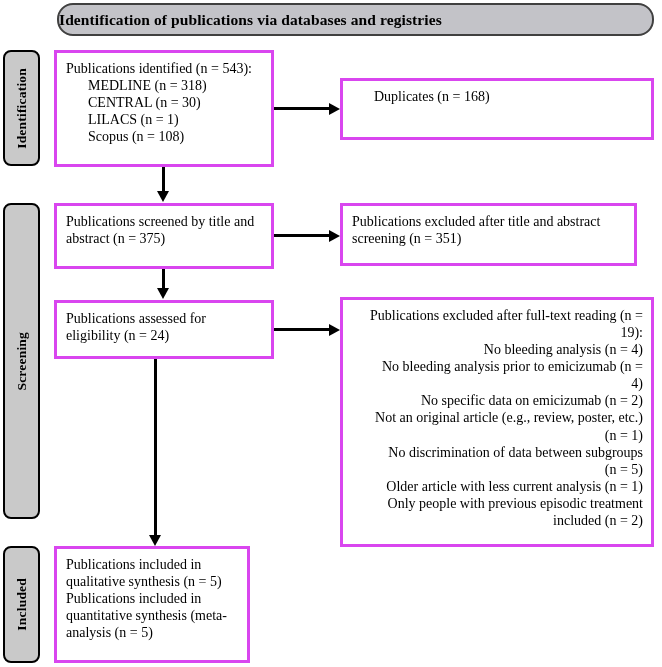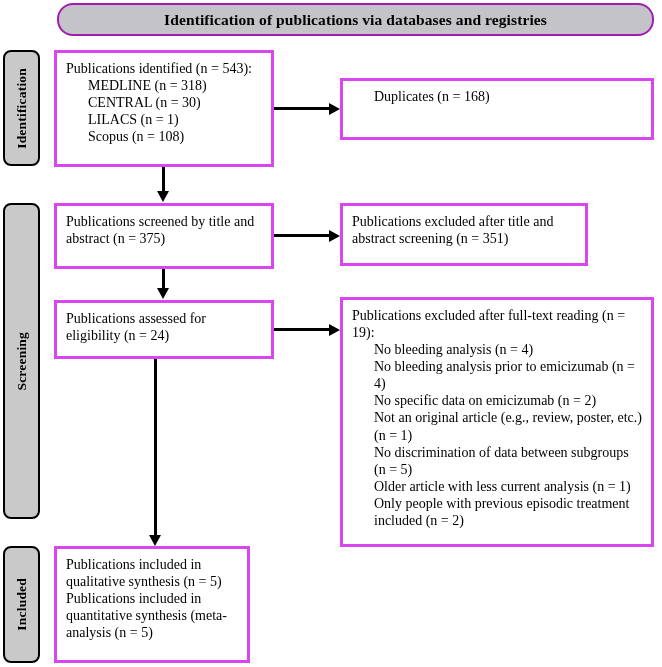--- a/index.html
+++ b/index.html
@@ -21,26 +21,25 @@
   }
 
   
   .banner {
     position: absolute;
     left: 57px;
     top: 3px;
     width: 597px;
     height: 33px;
     background: #c3c3c8;
-    border: 2px solid #a21caf;
+    border: 2px solid #404040;
     border-radius: 16px;
     box-sizing: border-box;
     display: flex;
     align-items: center;
-    justify-content: center;
   }
   .banner-text {
     font-weight: bold;
     font-size: 15.5px;
     letter-spacing: 0.1px;
     white-space: nowrap;
   }
 
   
   .stage {
@@ -77,23 +76,23 @@
     font-size: 14px;
     line-height: 1.22;
   }
   .box p { margin: 0; }
   .box p.indent { padding-left: 22px; }
   .box p.gap    { }
 
   #box-identified   { left: 54px;  top: 50px;  width: 220px; height: 117px; }
   #box-removed      { left: 340px; top: 78px;  width: 314px; height: 62px;  }
   #box-screened     { left: 54px;  top: 203px; width: 220px; height: 66px;  }
-  #box-excluded-ta  { left: 340px; top: 203px; width: 248px; height: 63px;  }
+  #box-excluded-ta  { left: 340px; top: 203px; width: 297px; height: 63px;  }
   #box-eligibility  { left: 54px;  top: 300px; width: 220px; height: 59px;  }
-  #box-excluded-ft  { left: 340px; top: 297px; width: 314px; height: 250px; }
+  #box-excluded-ft  { left: 340px; top: 297px; width: 314px; height: 250px; text-align: right; }
   #box-included     { left: 54px;  top: 546px; width: 196px; height: 117px; }
 
   
   .h-line {
     position: absolute;
     height: 3px;
     background: #000000;
   }
   .h-arrow {
     position: absolute;

